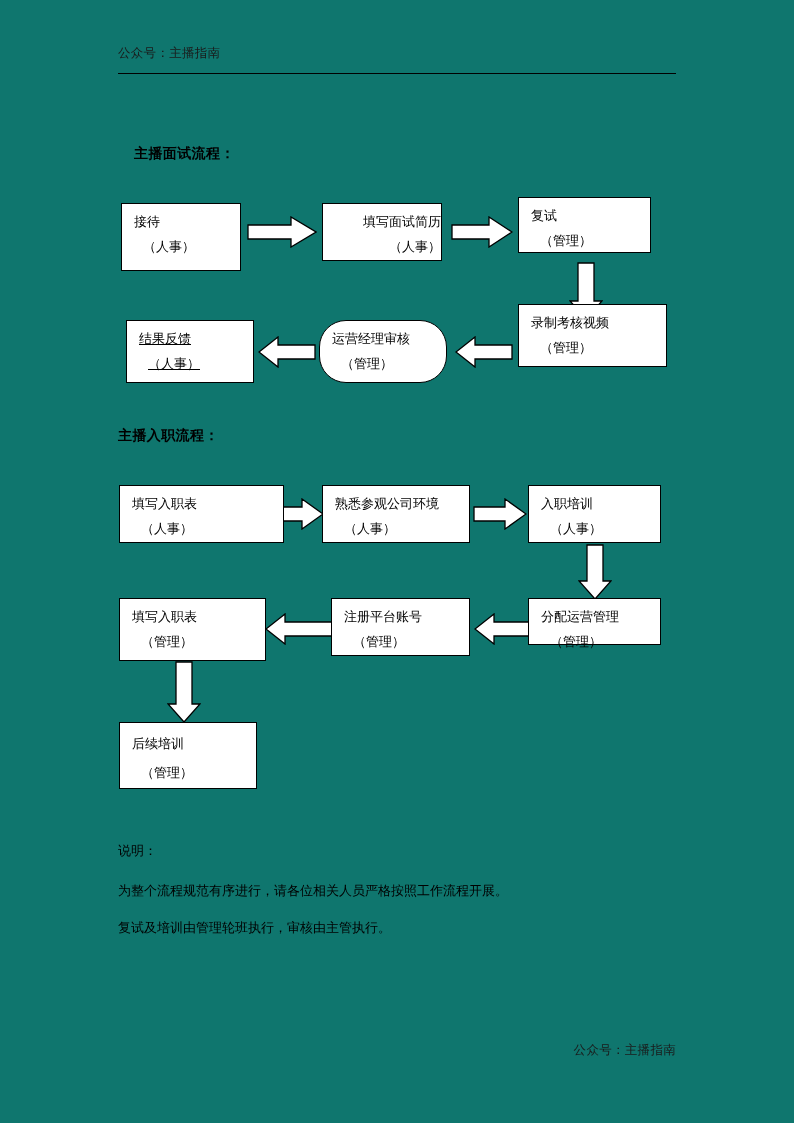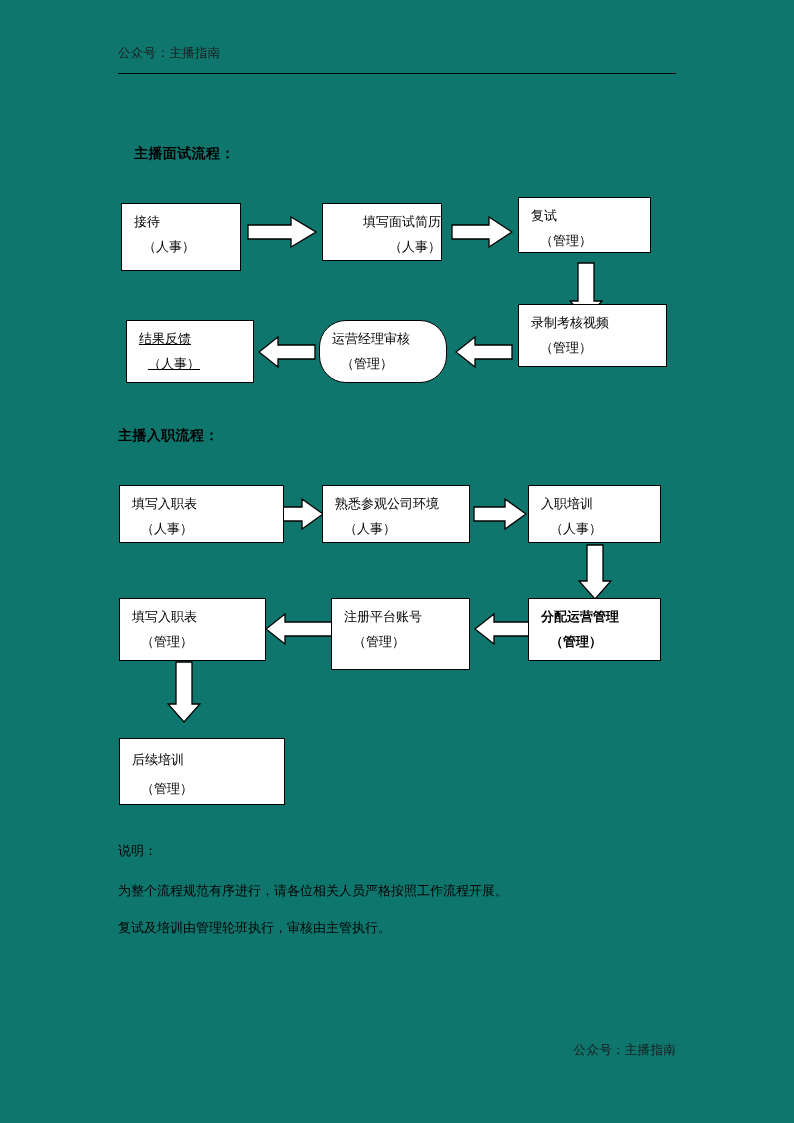--- a/index.html
+++ b/index.html
@@ -211,26 +211,26 @@
       <polygon points="1,9 32,9 32,1 53,16 32,31 32,23 1,23" fill="#ffffff" stroke="#000000" stroke-width="1.3"></polygon>
     </svg>
   </div>
 
   <div class="arrow" style="left:578px; top:544px;">
     <svg width="34" height="56" viewBox="0 0 34 56">
       <polygon points="9,1 25,1 25,37 33,37 17,55 1,37 9,37" fill="#ffffff" stroke="#000000" stroke-width="1.3"></polygon>
     </svg>
   </div>
 
-  <div class="fbox" style="left:528px; top:598px; width:133px; height:63px;font-weight:bold;">
+  <div class="fbox" style="left:528px; top:598px; width:133px; height:47px;">
     <span class="l1">分配运营管理</span>
     <span class="l2">（管理）</span>
   </div>
 
-  <div class="fbox" style="left:331px; top:598px; width:139px; height:72px;">
+  <div class="fbox" style="left:331px; top:598px; width:139px; height:58px;">
     <span class="l1">注册平台账号</span>
     <span class="l2">（管理）</span>
   </div>
 
   <div class="fbox" style="left:119px; top:598px; width:147px; height:63px;">
     <span class="l1">填写入职表</span>
     <span class="l2">（管理）</span>
   </div>
 
   <div class="arrow" style="left:474px; top:613px;">
@@ -244,21 +244,21 @@
       <polygon points="67,9 20,9 20,1 1,16 20,31 20,23 67,23" fill="#ffffff" stroke="#000000" stroke-width="1.3"></polygon>
     </svg>
   </div>
 
   <div class="arrow" style="left:167px; top:661px;">
     <svg width="34" height="62" viewBox="0 0 34 62">
       <polygon points="9,1 25,1 25,43 33,43 17,61 1,43 9,43" fill="#ffffff" stroke="#000000" stroke-width="1.3"></polygon>
     </svg>
   </div>
 
-  <div class="fbox" style="left:119px; top:722px; width:166px; height:67px; padding-top:12px;margin-top:16px;">
+  <div class="fbox" style="left:119px; top:722px; width:138px; height:67px; padding-top:12px;">
     <span class="l1">后续培训</span>
     <span class="l2" style="margin-top:10px;">（管理）</span>
   </div>
 
   <div class="note-line" id="note-title">说明：</div>
   <div class="note-line" id="note-2">复试及培训由管理轮班执行，审核由主管执行。</div>
   <div class="note-line" id="note-1">为整个流程规范有序进行，请各位相关人员严格按照工作流程开展。</div>
 
   <div class="footer-label">公众号：主播指南</div>
 

